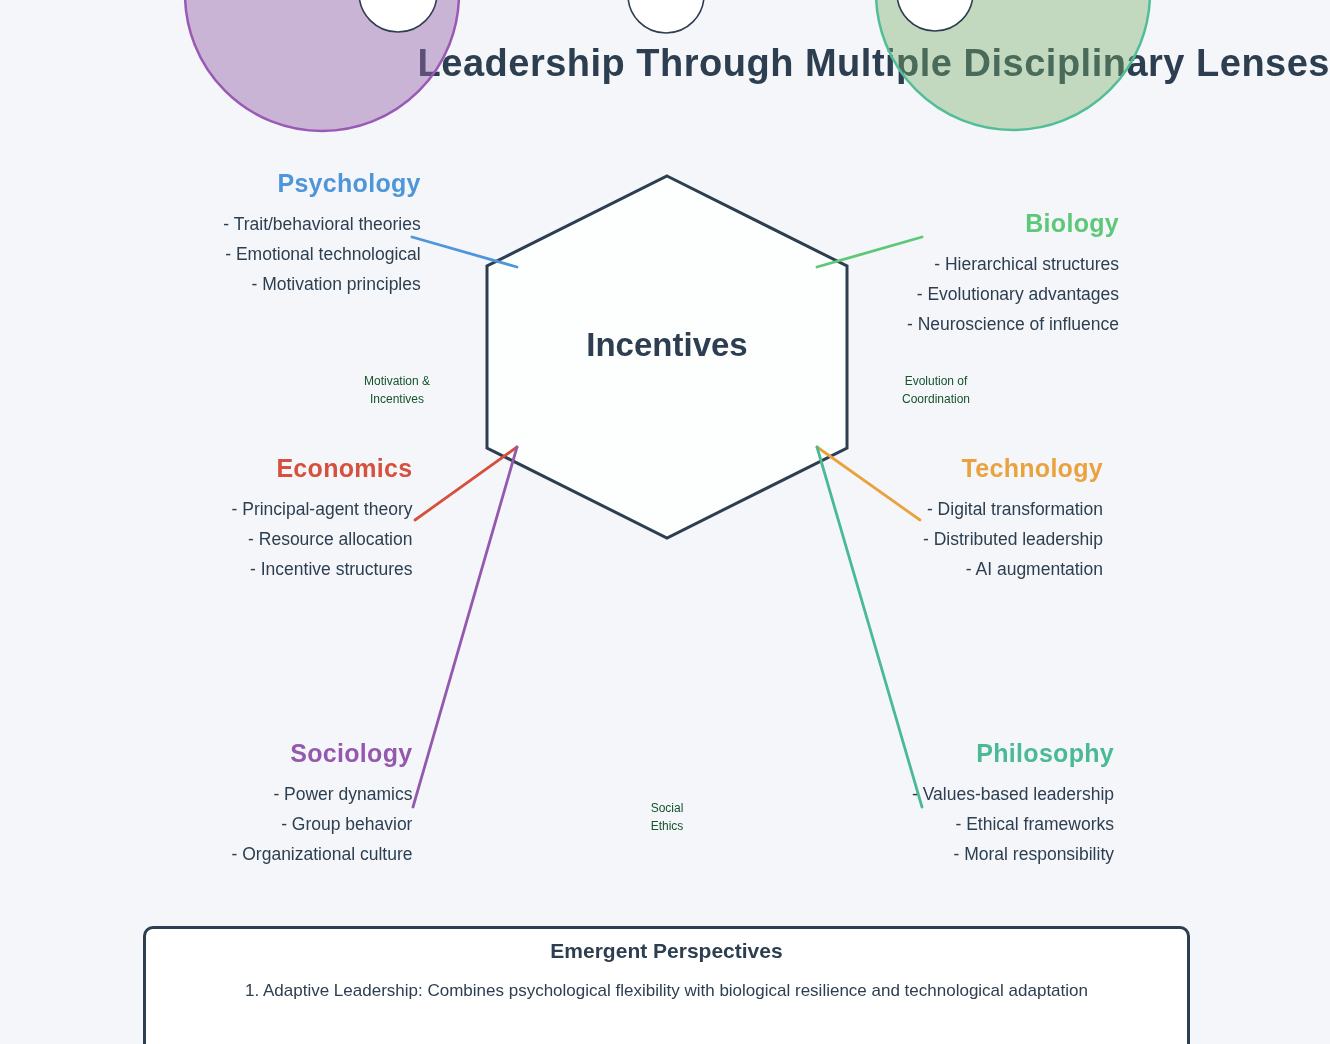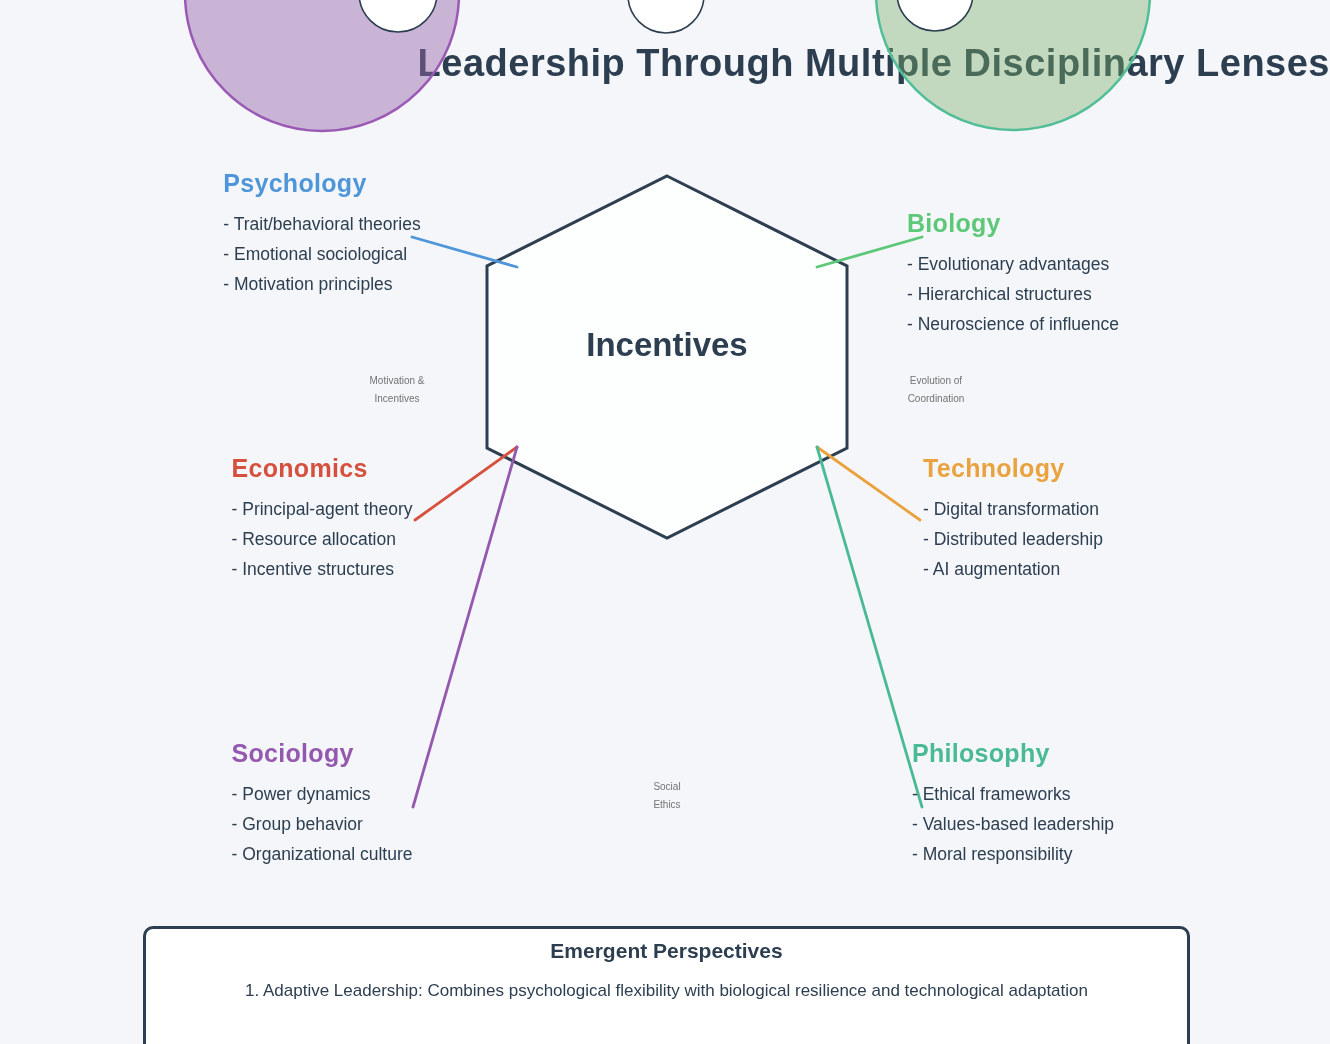--- a/index.html
+++ b/index.html
@@ -15,40 +15,40 @@
   .page-title{
     position:absolute;left:0;top:44px;width:1330px;z-index:1;
     text-align:right;font-size:38px;font-weight:bold;line-height:38px;
     color:#2C3E50;margin:0;letter-spacing:0.5px;
   }
   .center-label{
     position:absolute;left:667px;top:345px;transform:translate(-50%,-50%);
     font-size:33px;font-weight:bold;color:#2C3E50;z-index:2;white-space:nowrap;
   }
   .discipline{
-    position:absolute;transform:translateX(-50%);text-align:left;z-index:2;white-space:nowrap;
+    position:absolute;transform:translateX(-50%);text-align:right;z-index:2;white-space:nowrap;
   }
   .discipline h2{
     margin:0 0 12px 0;font-size:25px;font-weight:bold;line-height:28px;letter-spacing:0.3px;
   }
   .discipline .item{font-size:17.5px;line-height:30px;color:#2C3E50;}
   .col-left{left:322px;}
   .col-right{left:1013px;}
   .row-top{top:169px;}
   .row-mid{top:454px;}
   .row-bot{top:739px;}
   .c-blue h2{color:#4E96D9;}
   .c-green h2{color:#5CC878;margin-top:40px;}
   .c-red h2{color:#D6503E;}
   .c-orange h2{color:#EAA23E;}
   .c-purple h2{color:#9459AE;}
   .c-teal h2{color:#49BA93;}
   .connector-label{
     position:absolute;transform:translateX(-50%);text-align:center;z-index:2;
-    font-size:10px;line-height:18px;color:#737373;white-space:nowrap;
+    font-size:12px;line-height:18px;color:#14532d;white-space:nowrap;
   }
   .emergent-box{
     position:absolute;left:143px;top:926px;width:1047px;height:134px;z-index:2;
     background:#FFFFFF;border:3px solid #2C3E50;border-radius:10px;
     box-sizing:border-box;text-align:center;padding-top:9px;
   }
   .emergent-box h3{
     margin:0 0 12px 0;font-size:21px;font-weight:bold;line-height:26px;color:#2C3E50;
   }
   .emergent-box .e-item{font-size:17px;line-height:30px;color:#2C3E50;}
@@ -66,28 +66,28 @@
   <line x1="922" y1="807" x2="817" y2="447" stroke="#49BA93" stroke-width="2.8" stroke-linecap="round"></line>
 </svg>
 
 <h1 class="page-title">Leadership Through Multiple Disciplinary Lenses</h1>
 
 <div class="center-label">Incentives</div>
 
 <div class="discipline col-left row-top c-blue">
   <h2>Psychology</h2>
   <div class="item">- Trait/behavioral theories</div>
-  <div class="item">- Emotional sociological</div>
+  <div class="item">- Emotional technological</div>
   <div class="item">- Motivation principles</div>
 </div>
 
 <div class="discipline col-right row-top c-green">
   <h2>Biology</h2>
+  <div class="item">- Hierarchical structures</div>
   <div class="item">- Evolutionary advantages</div>
-  <div class="item">- Hierarchical structures</div>
   <div class="item">- Neuroscience of influence</div>
 </div>
 
 <div class="discipline col-left row-mid c-red">
   <h2>Economics</h2>
   <div class="item">- Principal-agent theory</div>
   <div class="item">- Resource allocation</div>
   <div class="item">- Incentive structures</div>
 </div>
 
@@ -100,34 +100,34 @@
 
 <div class="discipline col-left row-bot c-purple">
   <h2>Sociology</h2>
   <div class="item">- Power dynamics</div>
   <div class="item">- Group behavior</div>
   <div class="item">- Organizational culture</div>
 </div>
 
 <div class="discipline col-right row-bot c-teal">
   <h2>Philosophy</h2>
+  <div class="item">- Values-based leadership</div>
   <div class="item">- Ethical frameworks</div>
-  <div class="item">- Values-based leadership</div>
   <div class="item">- Moral responsibility</div>
 </div>
 
 <div class="connector-label" style="left:397px;top:372px;">
   <div>Motivation &amp;</div>
   <div>Incentives</div>
 </div>
 <div class="connector-label" style="left:936px;top:372px;">
   <div>Evolution of</div>
   <div>Coordination</div>
 </div>
-<div class="connector-label" style="left:667px;top:778px;">
+<div class="connector-label" style="left:667px;top:799px;">
   <div>Social</div>
   <div>Ethics</div>
 </div>
 
 <div class="emergent-box">
   <h3>Emergent Perspectives</h3>
   <div class="e-item">1. Adaptive Leadership: Combines psychological flexibility with biological resilience and technological adaptation</div>
 </div>
 
 <svg id="circles-layer" class="layer" width="1330" height="1044" viewBox="0 0 1330 1044">

